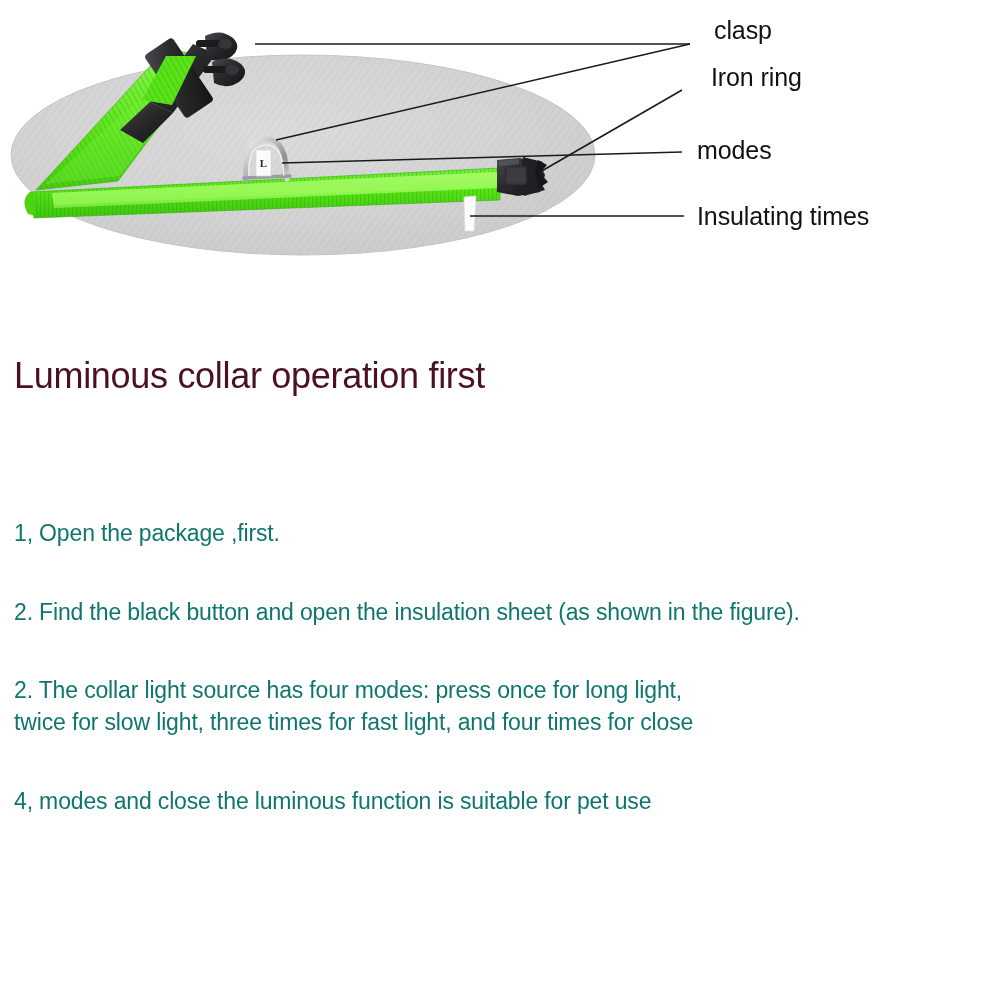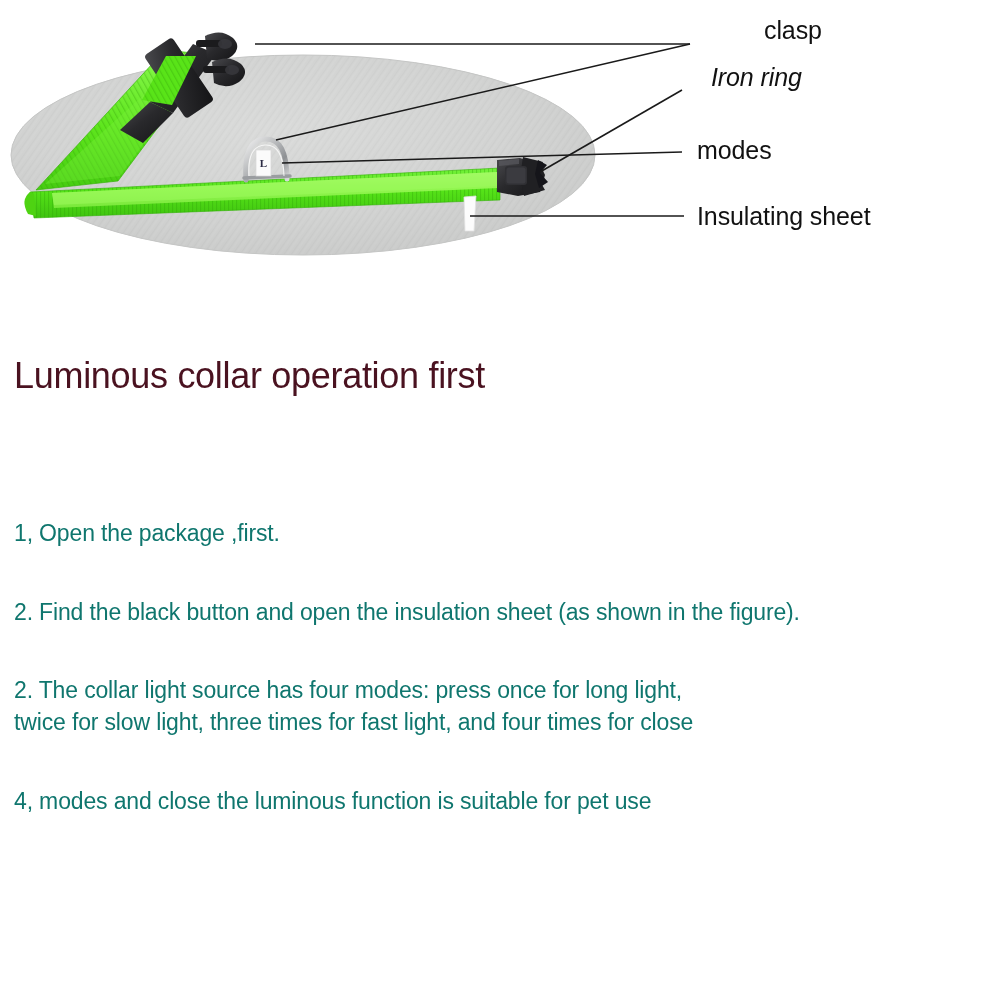--- a/index.html
+++ b/index.html
@@ -31,22 +31,22 @@
 
   .callout-label {
     position: absolute;
     color: #111111;
     font-family: "Liberation Sans", sans-serif;
     font-size: 25px;
     font-weight: 400;
     white-space: nowrap;
     letter-spacing: -0.1px;
   }
-  #label-clasp      { left: 764px; top: 16px; }
-  #label-iron-ring  { left: 711px; top: 63px; font-style: italic; }
+  #label-clasp      { left: 714px; top: 16px; }
+  #label-iron-ring  { left: 711px; top: 63px; }
   #label-size       { left: 697px; top: 136px; }
   #label-insulating { left: 697px; top: 202px; }
 
   
   #heading {
     position: absolute;
     left: 14px;
     top: 331px;
     color: #4a1220;
     font-family: "Liberation Sans", sans-serif;
@@ -215,21 +215,21 @@
       <line x1="470" y1="216" x2="684" y2="216"></line>
     </g>
   </svg>
 
   <div class="callout-label" id="label-clasp">clasp</div>
 
   <div class="callout-label" id="label-iron-ring">Iron ring</div>
 
   <div class="callout-label" id="label-size">modes</div>
 
-  <div class="callout-label" id="label-insulating">Insulating sheet</div>
+  <div class="callout-label" id="label-insulating">Insulating times</div>
 </div>
 
 <h1 id="heading">Luminous collar operation first</h1>
 
 <div id="steps">
   <p class="step">1, Open the package ,first.</p>
   <p class="step">2. Find the black button and open the insulation sheet (as shown in the figure).</p>
   <p class="step step-multiline">2. The collar light source has four modes: press once for long light,
      twice for slow light, three times for fast light, and four times for close</p>
   <p class="step">4, modes and close the luminous function is suitable for pet use</p>

